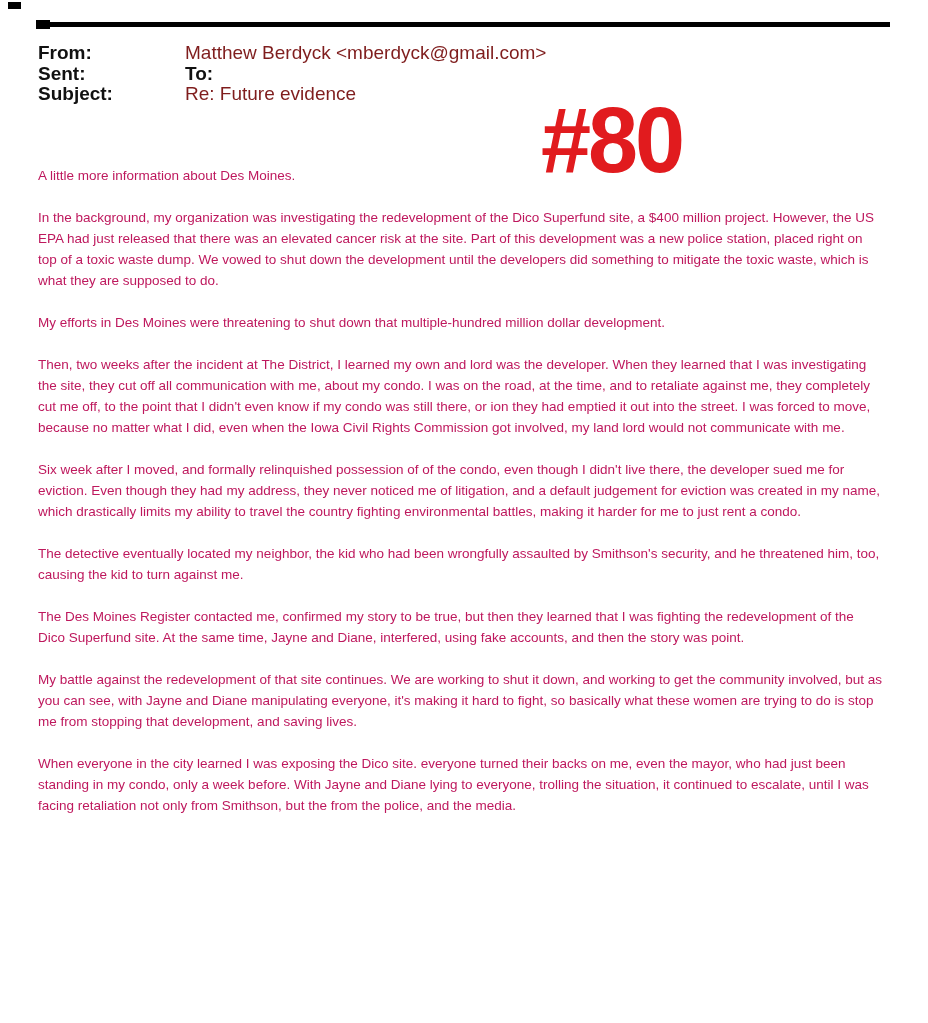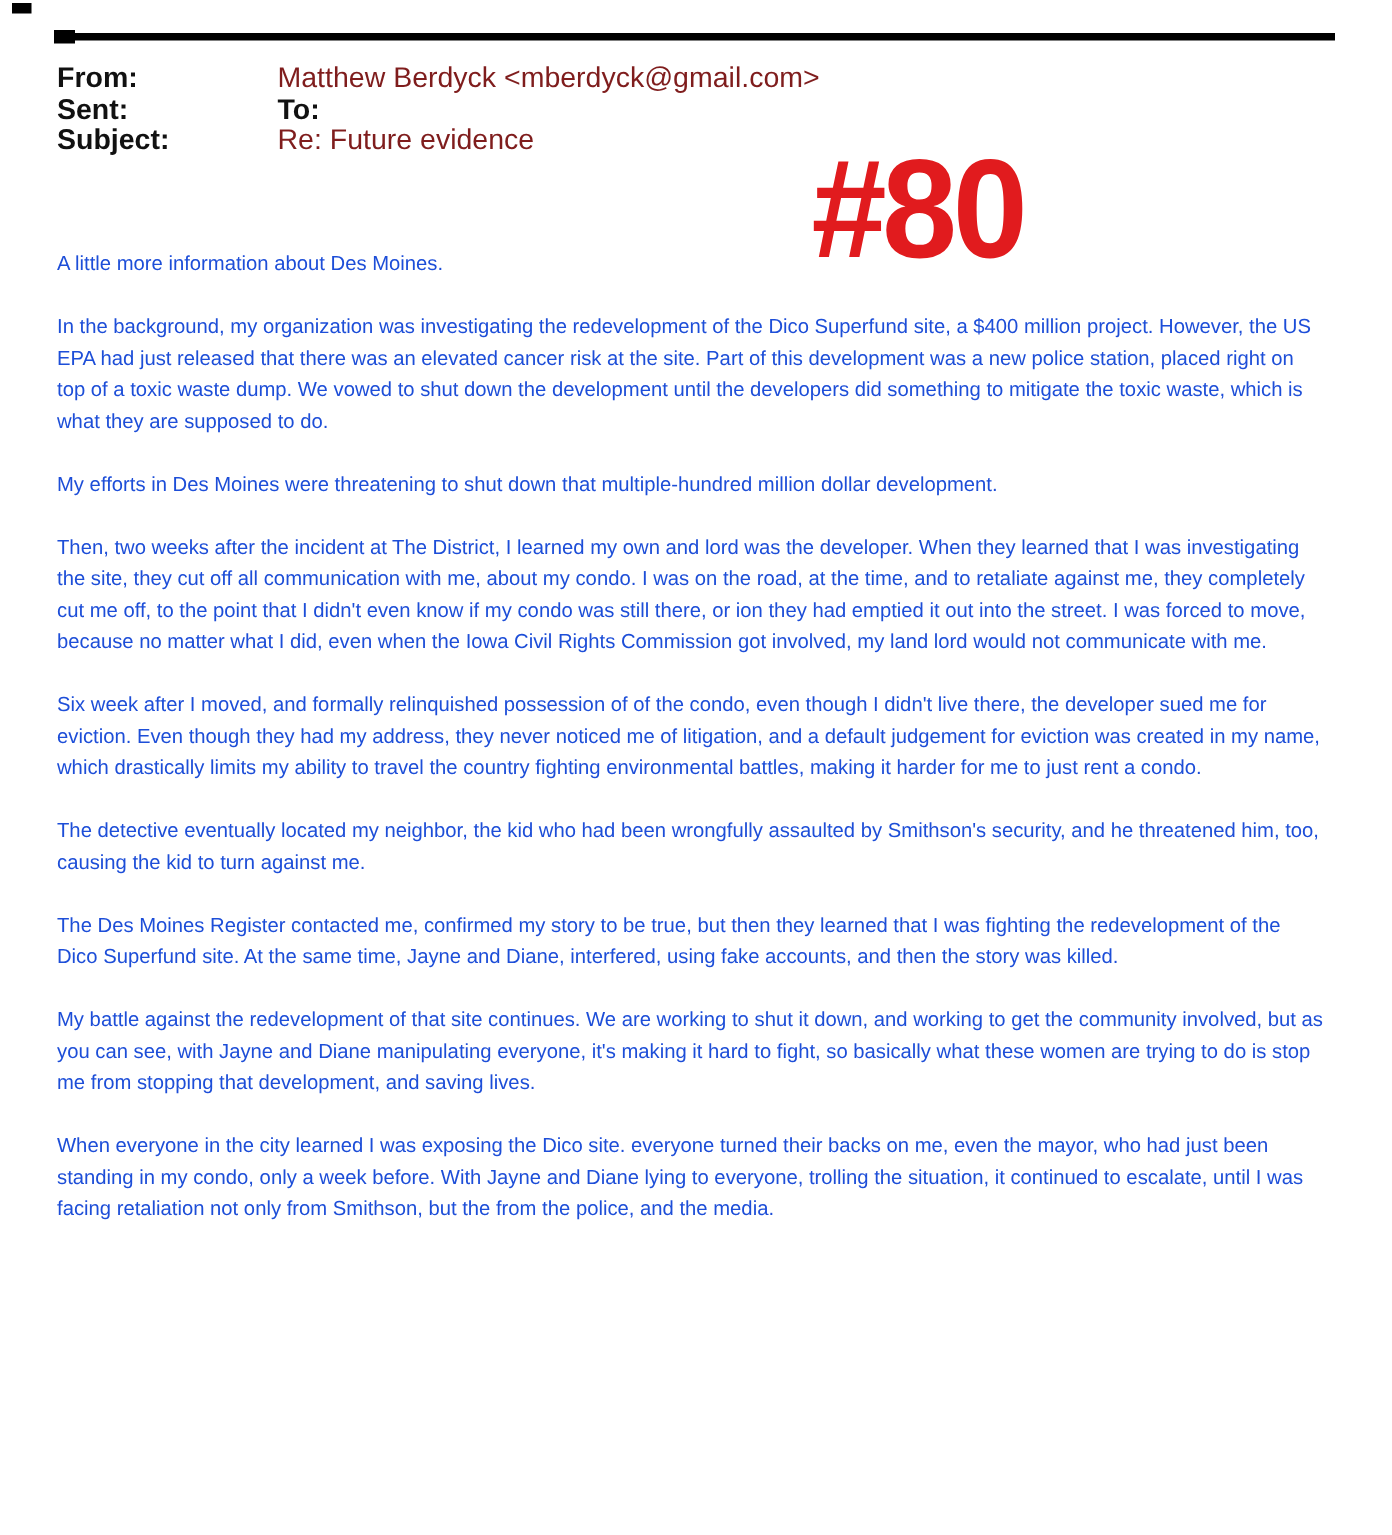--- a/index.html
+++ b/index.html
@@ -61,21 +61,21 @@
     line-height: 86px;
     transform: scaleY(1.04);
     font-family: "Liberation Sans", sans-serif;
   }
   .email-body {
     position: absolute;
     left: 38px; top: 165px;
     width: 846px;
     font-size: 13.5px;
     line-height: 21px;
-    color: #1d4ed8;
+    color: #be185d;
   }
   .email-body p { margin: 0 0 21px 0; }
 </style>
 </head>
 <body>
 
 <div class="page">
 
   <div class="corner-mark"></div>
   <div class="header-divider"></div>
@@ -94,18 +94,18 @@
 
   <div class="big-red-number" style="color: rgb(225, 27, 30);">#80</div>
 
   <div class="email-body">
     <p>A little more information about Des Moines.</p>
     <p>In the background, my organization was investigating the redevelopment of the Dico Superfund site, a $400 million project. However, the US EPA had just released that there was an elevated cancer risk at the site. Part of this development was a new police station, placed right on top of a toxic waste dump. We vowed to shut down the development until the developers did something to mitigate the toxic waste, which is what they are supposed to do.</p>
     <p>My efforts in Des Moines were threatening to shut down that multiple-hundred million dollar development.</p>
     <p>Then, two weeks after the incident at The District, I learned my own and lord was the developer. When they learned that I was investigating the site, they cut off all communication with me, about my condo. I was on the road, at the time, and to retaliate against me, they completely cut me off, to the point that I didn't even know if my condo was still there, or ion they had emptied it out into the street. I was forced to move, because no matter what I did, even when the Iowa Civil Rights Commission got involved, my land lord would not communicate with me.</p>
     <p>Six week after I moved, and formally relinquished possession of of the condo, even though I didn't live there, the developer sued me for eviction. Even though they had my address, they never noticed me of litigation, and a default judgement for eviction was created in my name, which drastically limits my ability to travel the country fighting environmental battles, making it harder for me to just rent a condo.</p>
     <p>The detective eventually located my neighbor, the kid who had been wrongfully assaulted by Smithson's security, and he threatened him, too, causing the kid to turn against me.</p>
-    <p>The Des Moines Register contacted me, confirmed my story to be true, but then they learned that I was fighting the redevelopment of the Dico Superfund site. At the same time, Jayne and Diane, interfered, using fake accounts, and then the story was killed.</p>
+    <p>The Des Moines Register contacted me, confirmed my story to be true, but then they learned that I was fighting the redevelopment of the Dico Superfund site. At the same time, Jayne and Diane, interfered, using fake accounts, and then the story was point.</p>
     <p>My battle against the redevelopment of that site continues. We are working to shut it down, and working to get the community involved, but as you can see, with Jayne and Diane manipulating everyone, it's making it hard to fight, so basically what these women are trying to do is stop me from stopping that development, and saving lives.</p>
     <p>When everyone in the city learned I was exposing the Dico site. everyone turned their backs on me, even the mayor, who had just been standing in my condo, only a week before. With Jayne and Diane lying to everyone, trolling the situation, it continued to escalate, until I was facing retaliation not only from Smithson, but the from the police, and the media.</p>
   </div>
 
 </div>
 
 </body></html>

